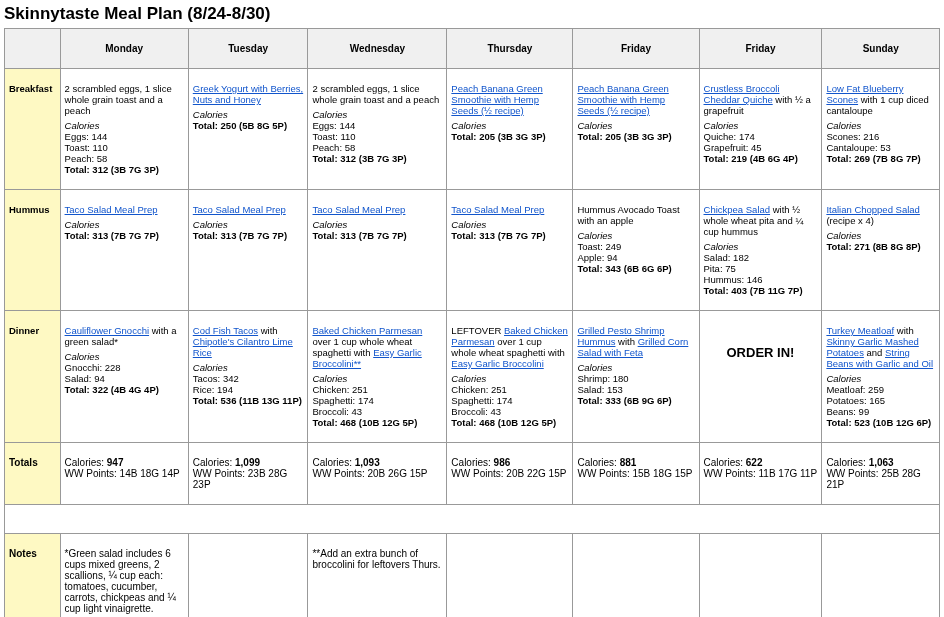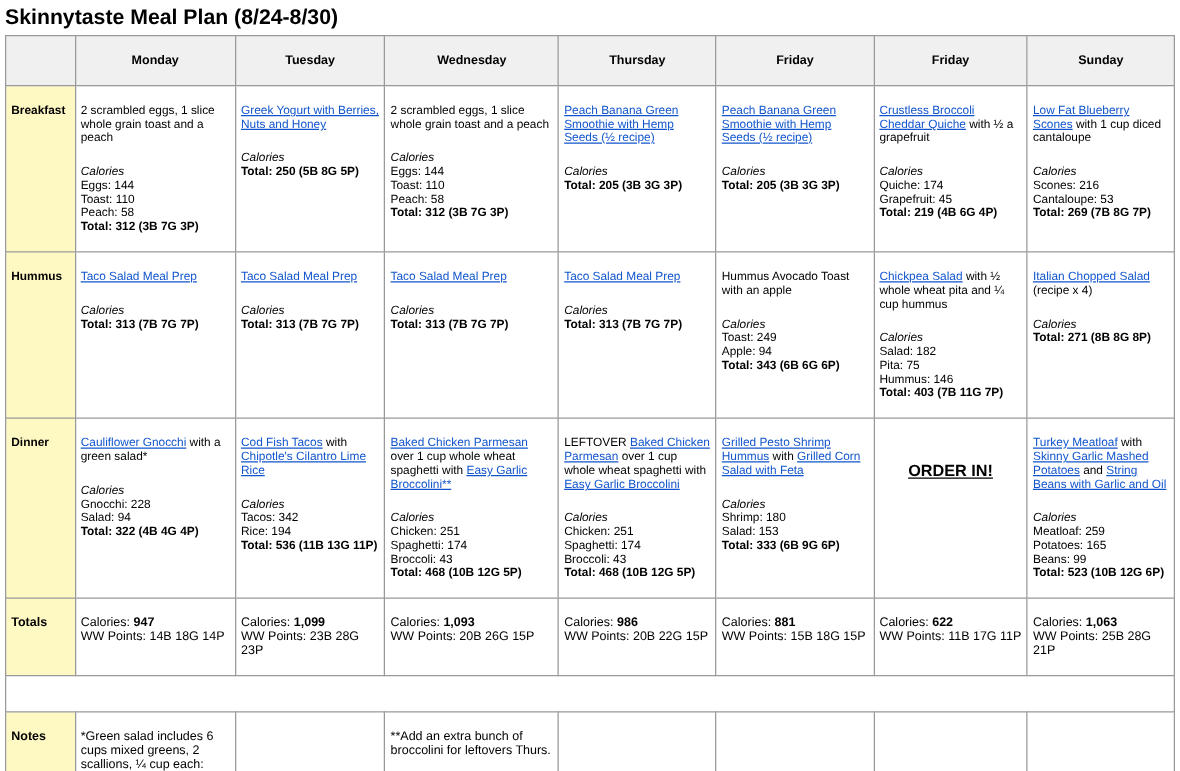--- a/index.html
+++ b/index.html
@@ -4,22 +4,22 @@
   <style>
     * { box-sizing: border-box; margin: 0; padding: 0; }
     body { font-family: Arial, sans-serif; font-size: 10px; background: #fff; }
     .page { width: 944px; padding: 4px; }
     .page-title { font-size: 17px; font-weight: bold; margin-bottom: 4px; }
     table { width: 100%; border-collapse: collapse; table-layout: fixed; }
     th, td { border: 1px solid #999; padding: 14px 4px; vertical-align: top; font-size: 9.5px; }
     th { background: #f0f0f0; text-align: center; font-weight: bold; font-size: 10px; }
     .row-label { font-weight: bold; background: #fef9c3; width: 52px; }
     .link { color: #1155cc; text-decoration: underline; cursor: pointer; }
-    .calories-label { font-style: italic; margin-top: 16px; }
-    .order-in { font-size: 13px; font-weight: bold; text-align: center; padding: 20px 0; text-decoration: underline; }
+    .calories-label { font-style: italic; margin-top: 4px; }
+    .order-in { font-size: 13px; font-weight: bold; text-align: center; padding: 20px 0; }
     .notes-row td { font-size: 10px; }
     .totals-row td { font-size: 10px; }
     .bold { font-weight: bold; }
   </style>
 </head>
 <body>
 
 <div class="page">
   <div class="page-title">Skinnytaste Meal Plan (8/24-8/30)</div>
   <table>

